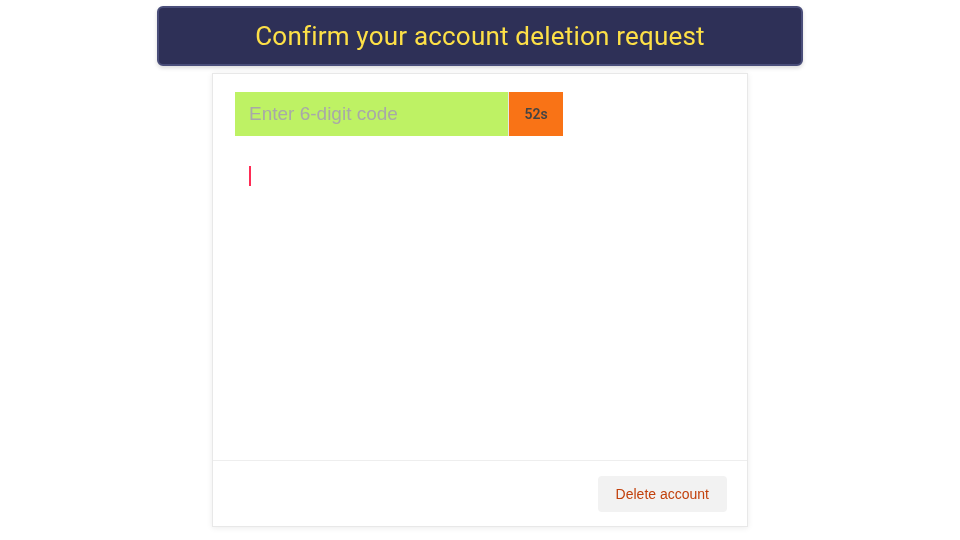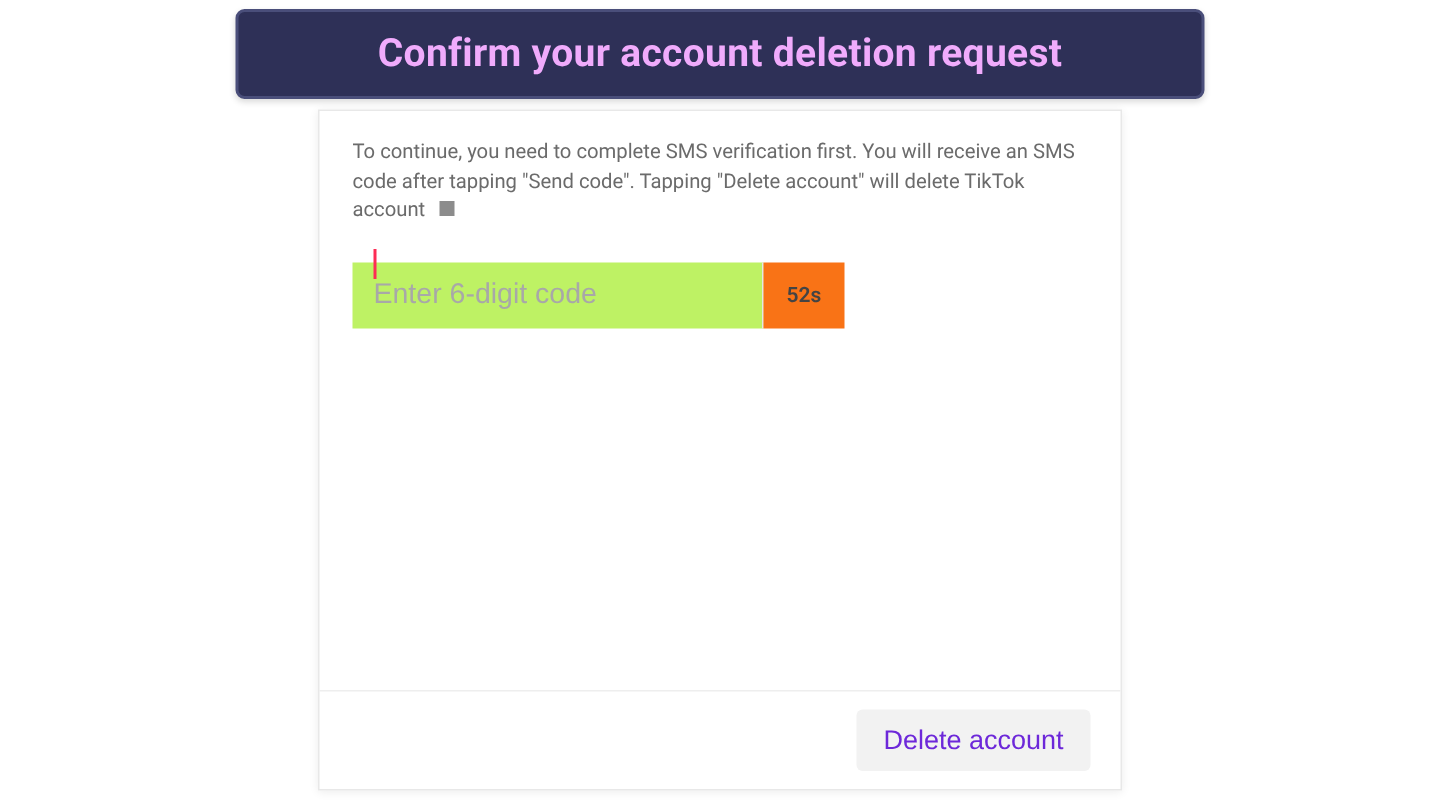--- a/index.html
+++ b/index.html
@@ -23,23 +23,23 @@
       height: 60px;
       background: #2e3057;
       border: 2px solid #4a4e7a;
       border-radius: 6px;
       display: flex;
       align-items: center;
       justify-content: center;
       box-shadow: 0 2px 4px rgba(0,0,0,0.15);
     }
     .banner-text {
-      color: #f0abfc;
+      color: #fde047;
       font-size: 26px;
-      font-weight: 700;
+      font-weight: 400;
       letter-spacing: 0.2px;
     }
     .card {
       position: absolute;
       top: 73px;
       left: 212px;
       width: 536px;
       height: 454px;
       background: #ffffff;
       border: 1px solid #e8e8e8;
@@ -108,39 +108,35 @@
       display: flex;
       align-items: center;
       justify-content: flex-end;
       padding: 0 20px;
     }
     .delete-btn {
       background: #f2f2f2;
       border: none;
       border-radius: 4px;
       padding: 10px 18px;
-      font-size: 18px;
+      font-size: 14px;
       font-weight: 500;
-      color: #6d28d9;
+      color: #c2410c;
       cursor: not-allowed;
     }
   </style>
 </head>
 <body>
 
 <div class="banner">
   <div class="banner-text">Confirm your account deletion request</div>
 </div>
 
 <div class="card">
   <div class="card-body">
-    <p class="instruction">
-      <span>To continue, you need to complete SMS verification first. You will receive an SMS code after tapping "Send code". Tapping "Delete account" will delete TikTok account</span>
-      <span class="redact"></span>
-    </p>
     <span class="cursor-bar"></span>
     <div class="code-row">
       <input type="text" class="code-input" placeholder="Enter 6-digit code" style="">
       <div class="countdown">52s</div>
     </div>
   </div>
   <div class="card-footer">
     <button class="delete-btn">Delete account</button>
   </div>
 </div>

